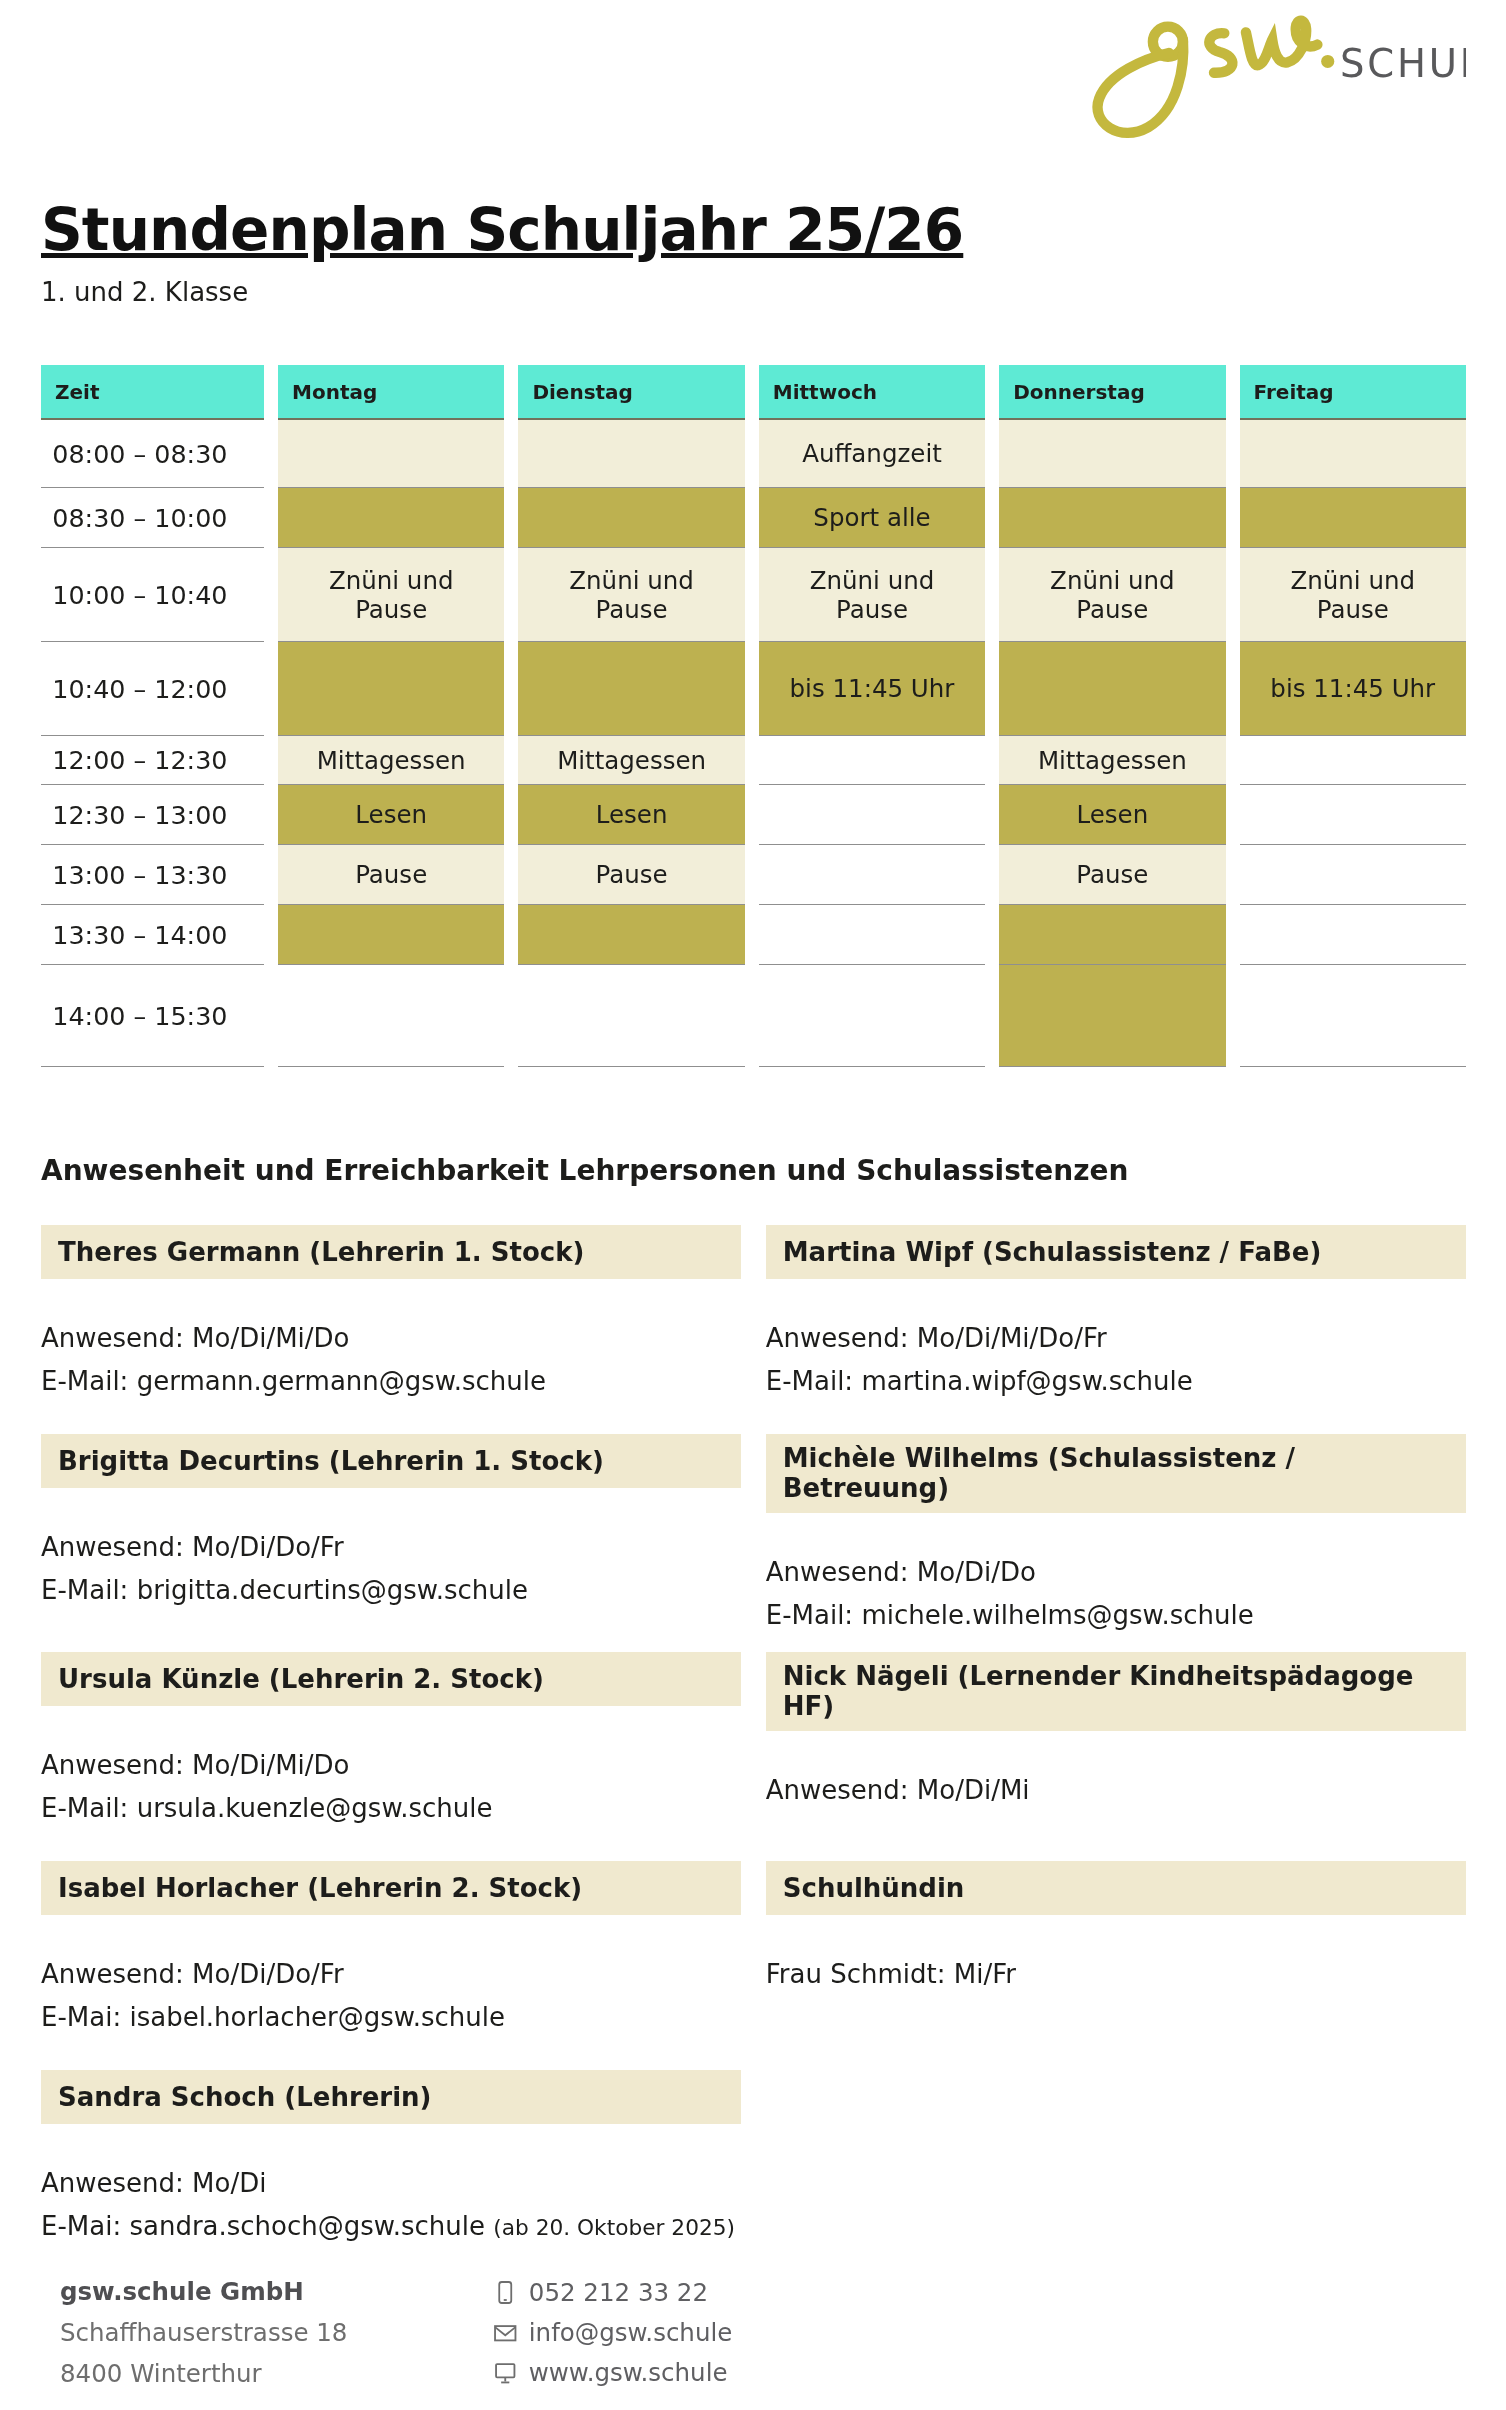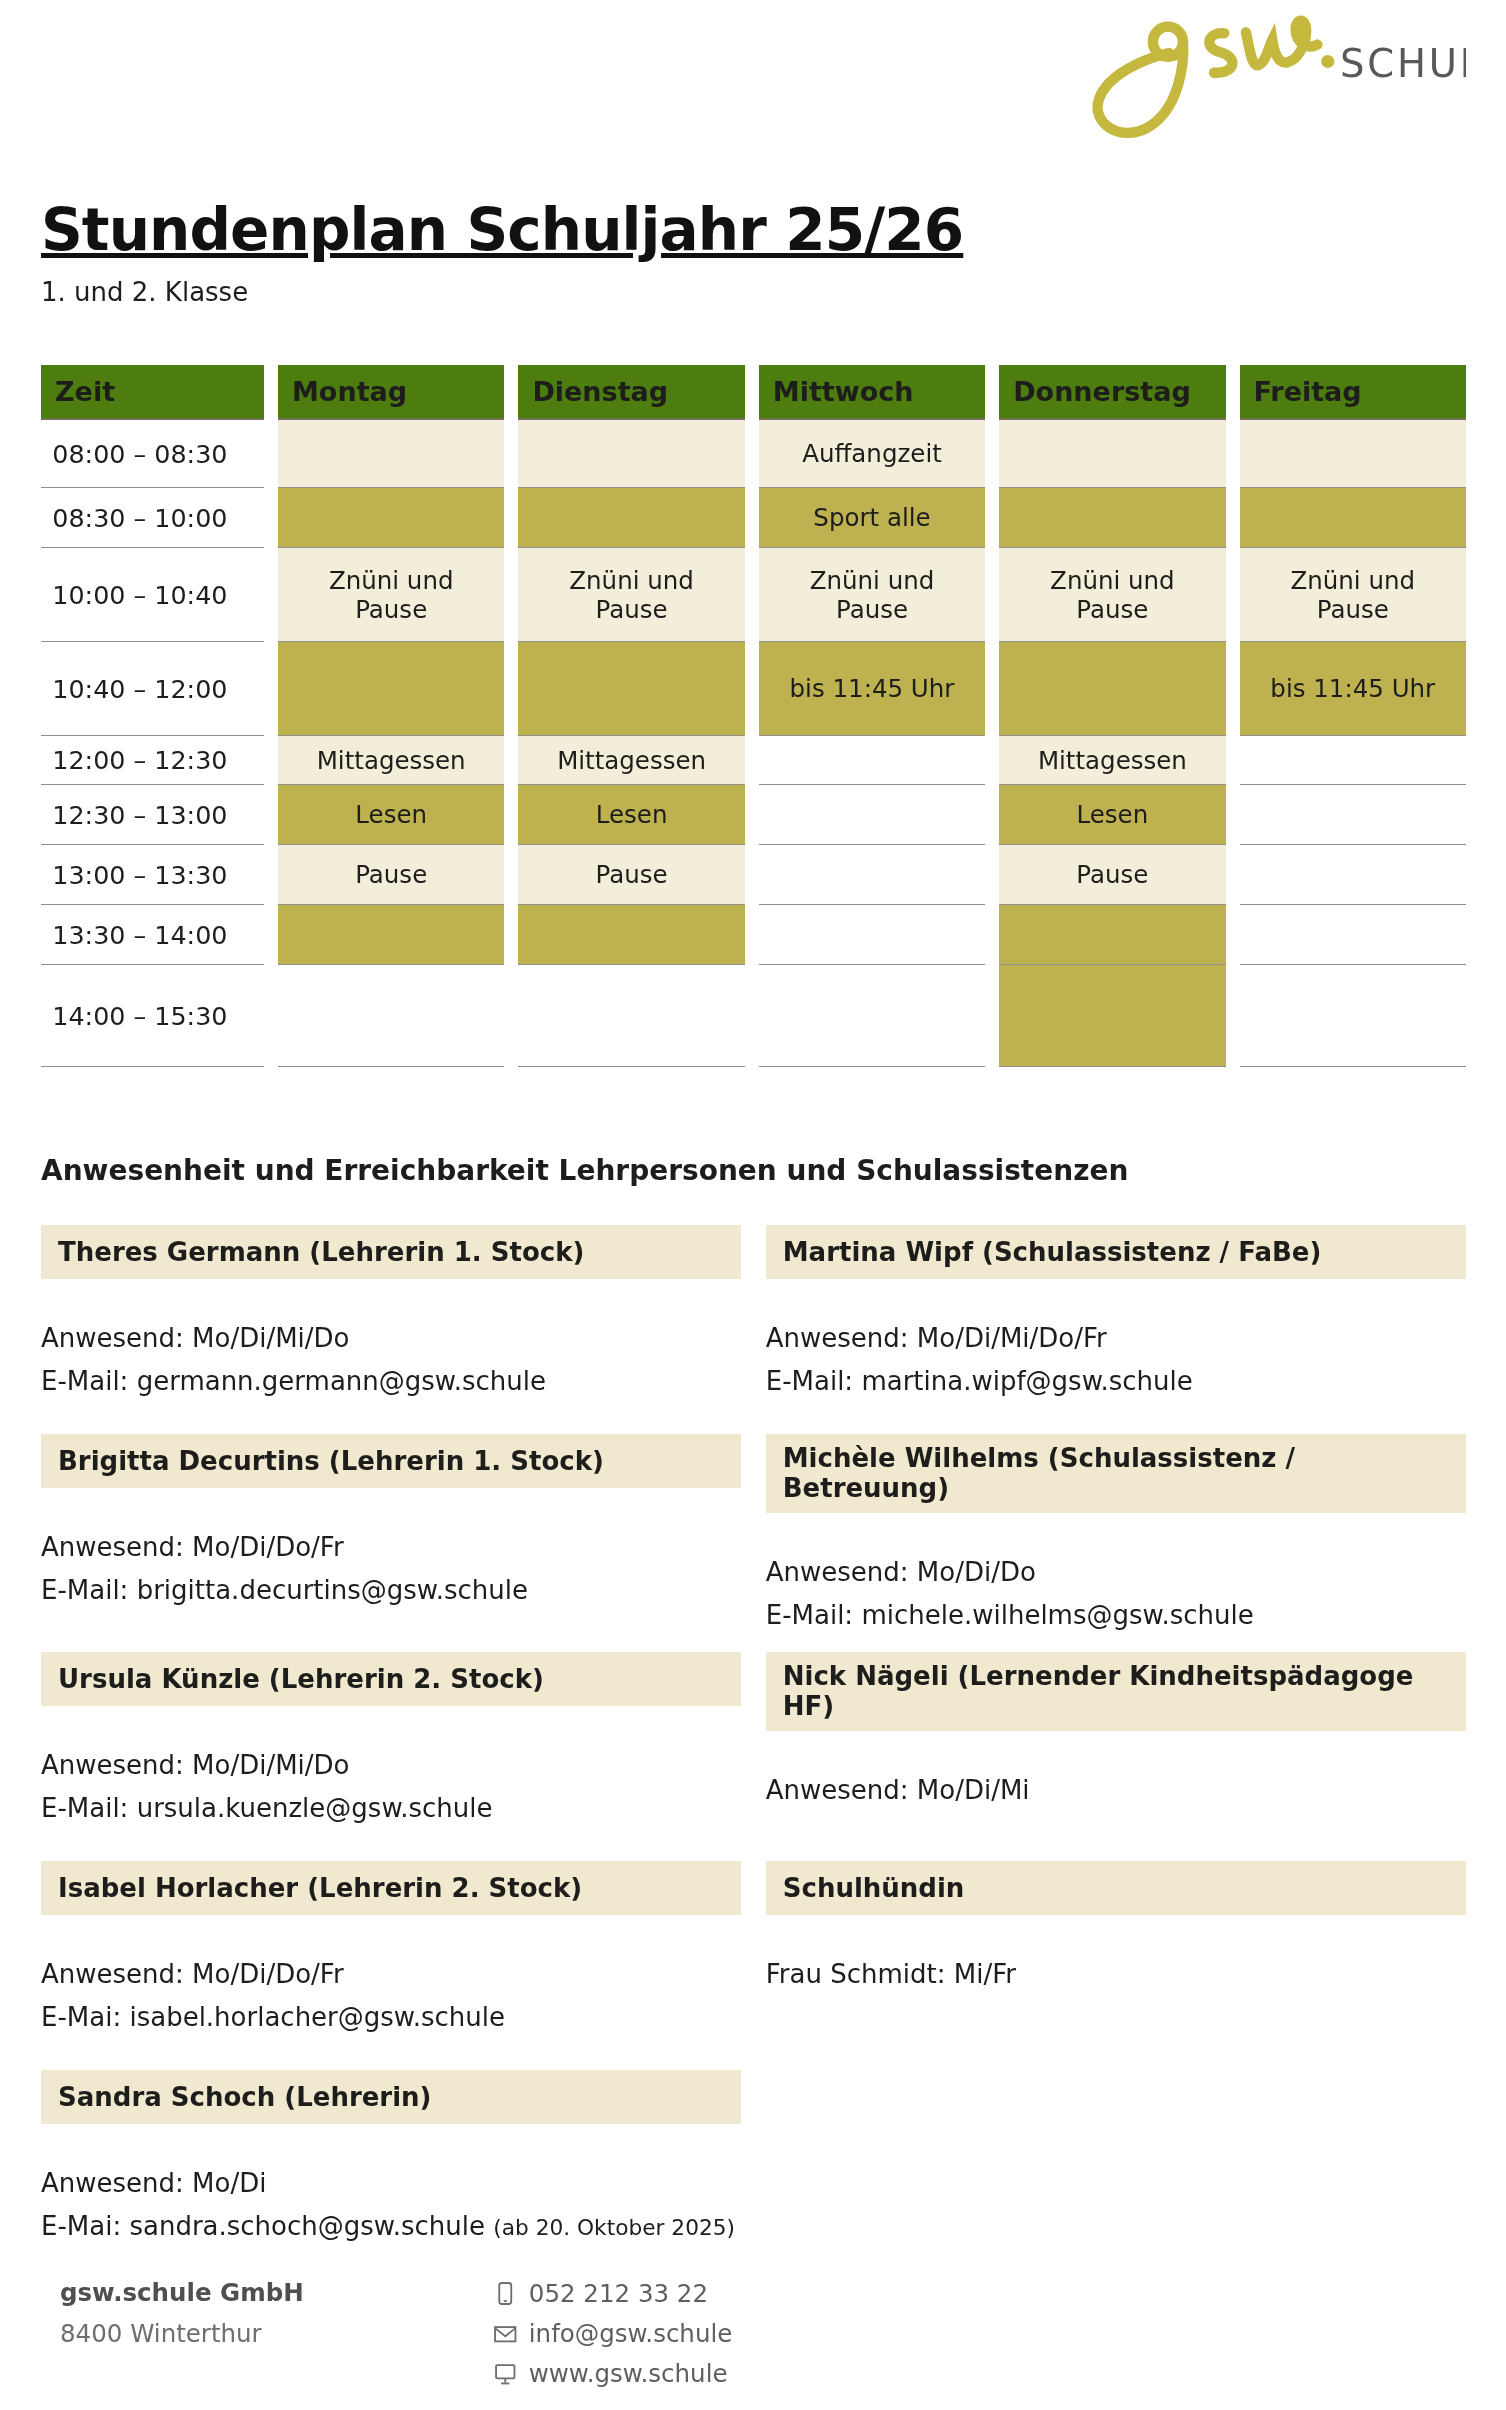--- a/index.html
+++ b/index.html
@@ -14,22 +14,22 @@
   .title-block { margin-top:49px; }
   .title { font-size:58px; font-weight:bold; letter-spacing:-0.9px; color:#111;text-decoration:underline; }
   .subtitle { font-size:26px; margin-top:13px; color:#1d1d1b; }
 
   
   .timetable { margin-top:58px; }
   .tt-row { display:grid; grid-template-columns:223px repeat(5,1fr); column-gap:14px; }
   .cell { display:flex; align-items:center; justify-content:center; text-align:center;
           white-space:pre-line; border-bottom:1.9px solid #8f8f8f; font-size:24.5px; background:#fff; }
   .cell.time { justify-content:flex-start; text-align:left; padding-left:11.3px; font-size:25.4px; background:#fff; }
-  .tt-head .cell { background:#4d7c0f; font-weight:bold; justify-content:flex-start; text-align:left;
-          padding-left:14px; font-size:27px; border-bottom:2.8px solid #72725c; }
+  .tt-head .cell { background:#5eead4; font-weight:bold; justify-content:flex-start; text-align:left;
+          padding-left:14px; font-size:20px; border-bottom:2.8px solid #72725c; }
   .bg-olive { background:#bdb150; }
   .bg-cream { background:#f2eed9; }
   .bg-white { background:#fff; }
   .h58{height:55px} .h62{height:68px} .h64{height:60px} .h65{height:49px} .h100{height:94px} .h108{height:102px}
 
   
   .contacts-heading { margin-top:87px; font-size:28px; font-weight:bold; }
   .cards { margin-top:38px; display:grid; grid-template-columns:1fr 1fr; column-gap:24.5px; }
   .card { min-height:194px; margin-bottom:15px; }
   .card-banner { background:#f0e9cf; min-height:54px; display:flex; align-items:center;
@@ -242,20 +242,21 @@
           <span class="card-note">(ab 20. Oktober 2025)</span>
         </div>
       </div>
     </div>
 
   </div>
 
   <div class="footer">
     <div class="footer-left">
       <div class="footer-company">gsw.schule GmbH</div>
+      <div class="footer-line">Schaffhauserstrasse 18</div>
       <div class="footer-line">8400 Winterthur</div>
     </div>
     <div class="footer-contact">
       <div class="contact-row">
         <span class="icon">
           <svg width="24.5" height="26" viewBox="0 0 24 26" fill="none" stroke="#6e6e6e" stroke-width="1.8">
             <rect x="6" y="2" width="12" height="21" rx="2.5"></rect>
               <line x1="10.5" y1="20" x2="13.5" y2="20"></line>
           </svg>
         </span>

